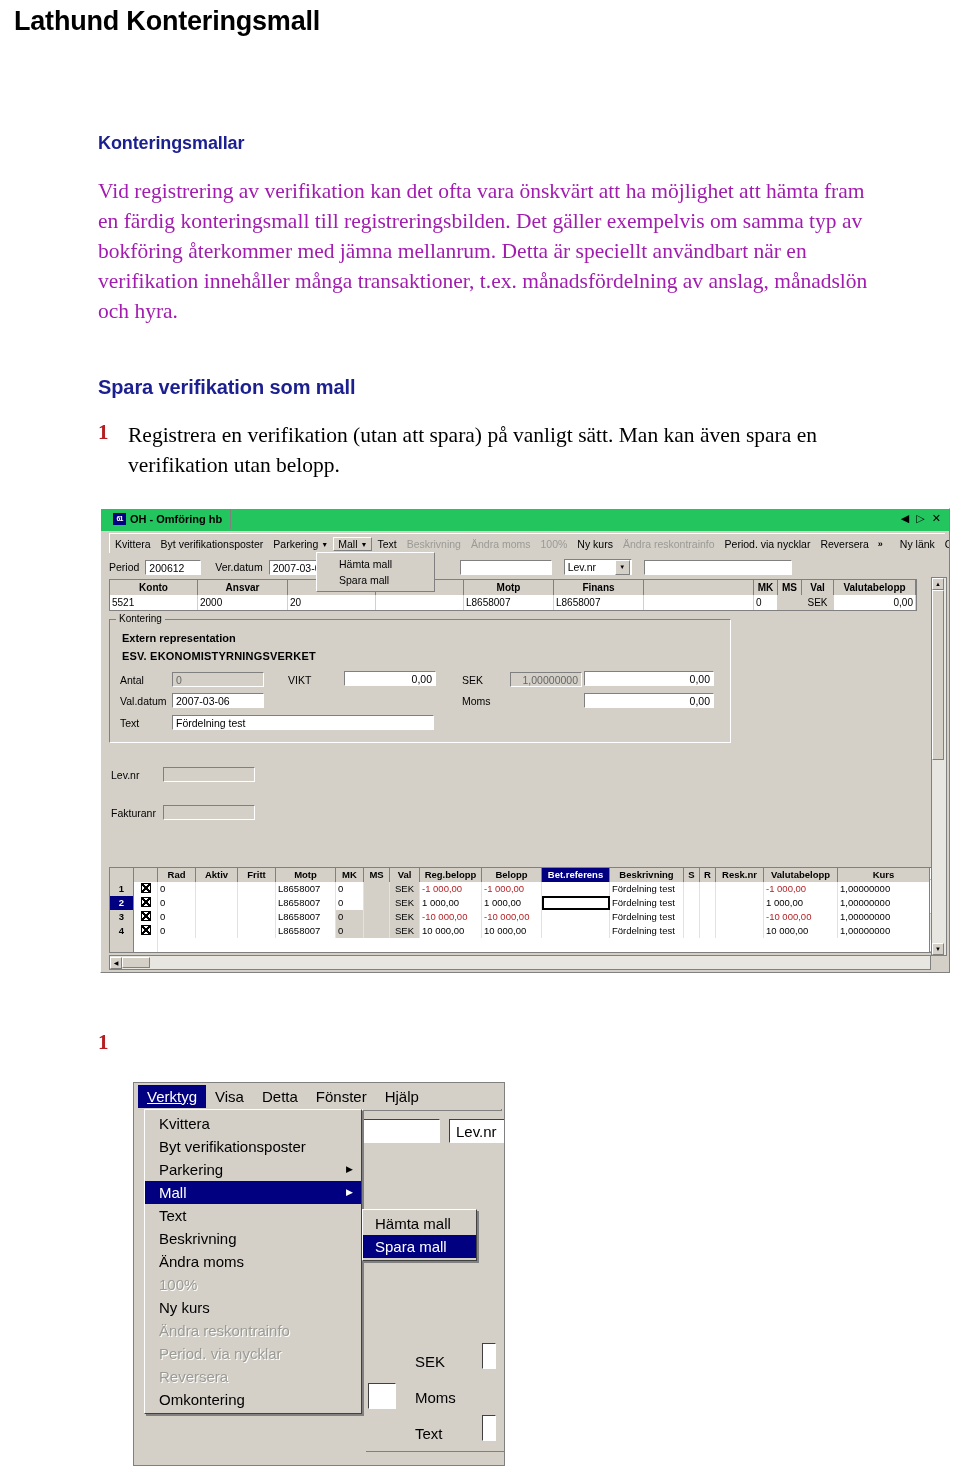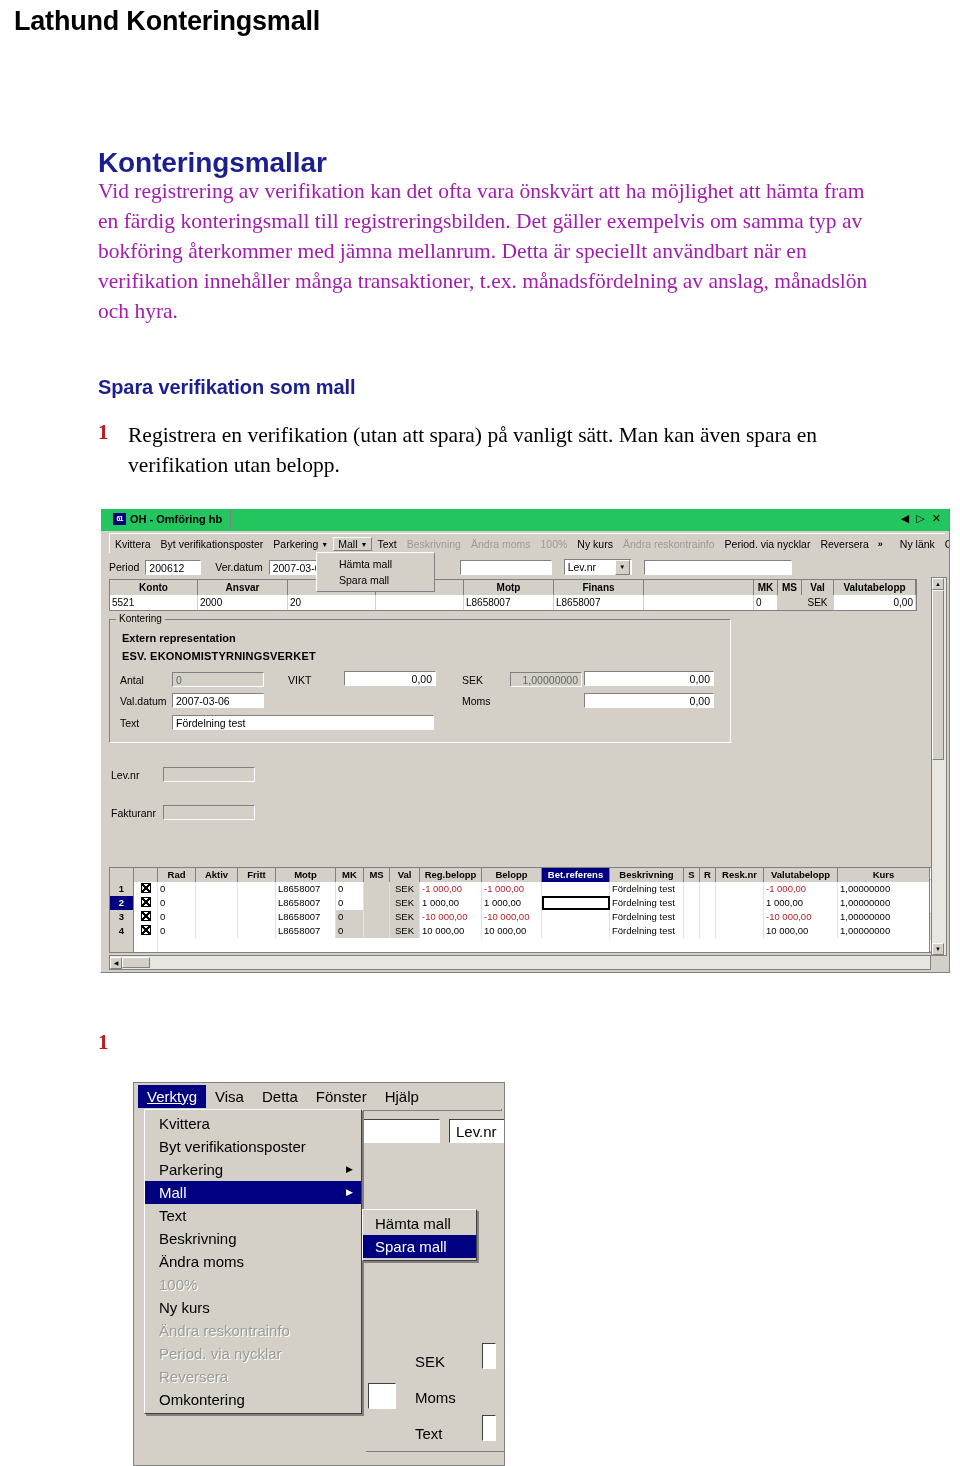--- a/index.html
+++ b/index.html
@@ -28,21 +28,21 @@
   }
 
   
   .sec-head {
     position: absolute;
     font-family: "Liberation Sans", sans-serif;
     font-weight: bold;
     color: #1b1f8f;
     letter-spacing: -0.1px;
   }
-  #sec-head-1 { left: 98px; top: 147px; font-size: 28px; }
+  #sec-head-1 { left: 98px; top: 133px; font-size: 18px; }
   #sec-head-2 { left: 98px; top: 376px; font-size: 20px; }
 
   
   .body-par {
     position: absolute;
     left: 98px;
     top: 176px;
     width: 790px;
     font-family: "Liberation Serif", serif;
     font-size: 21.5px;

